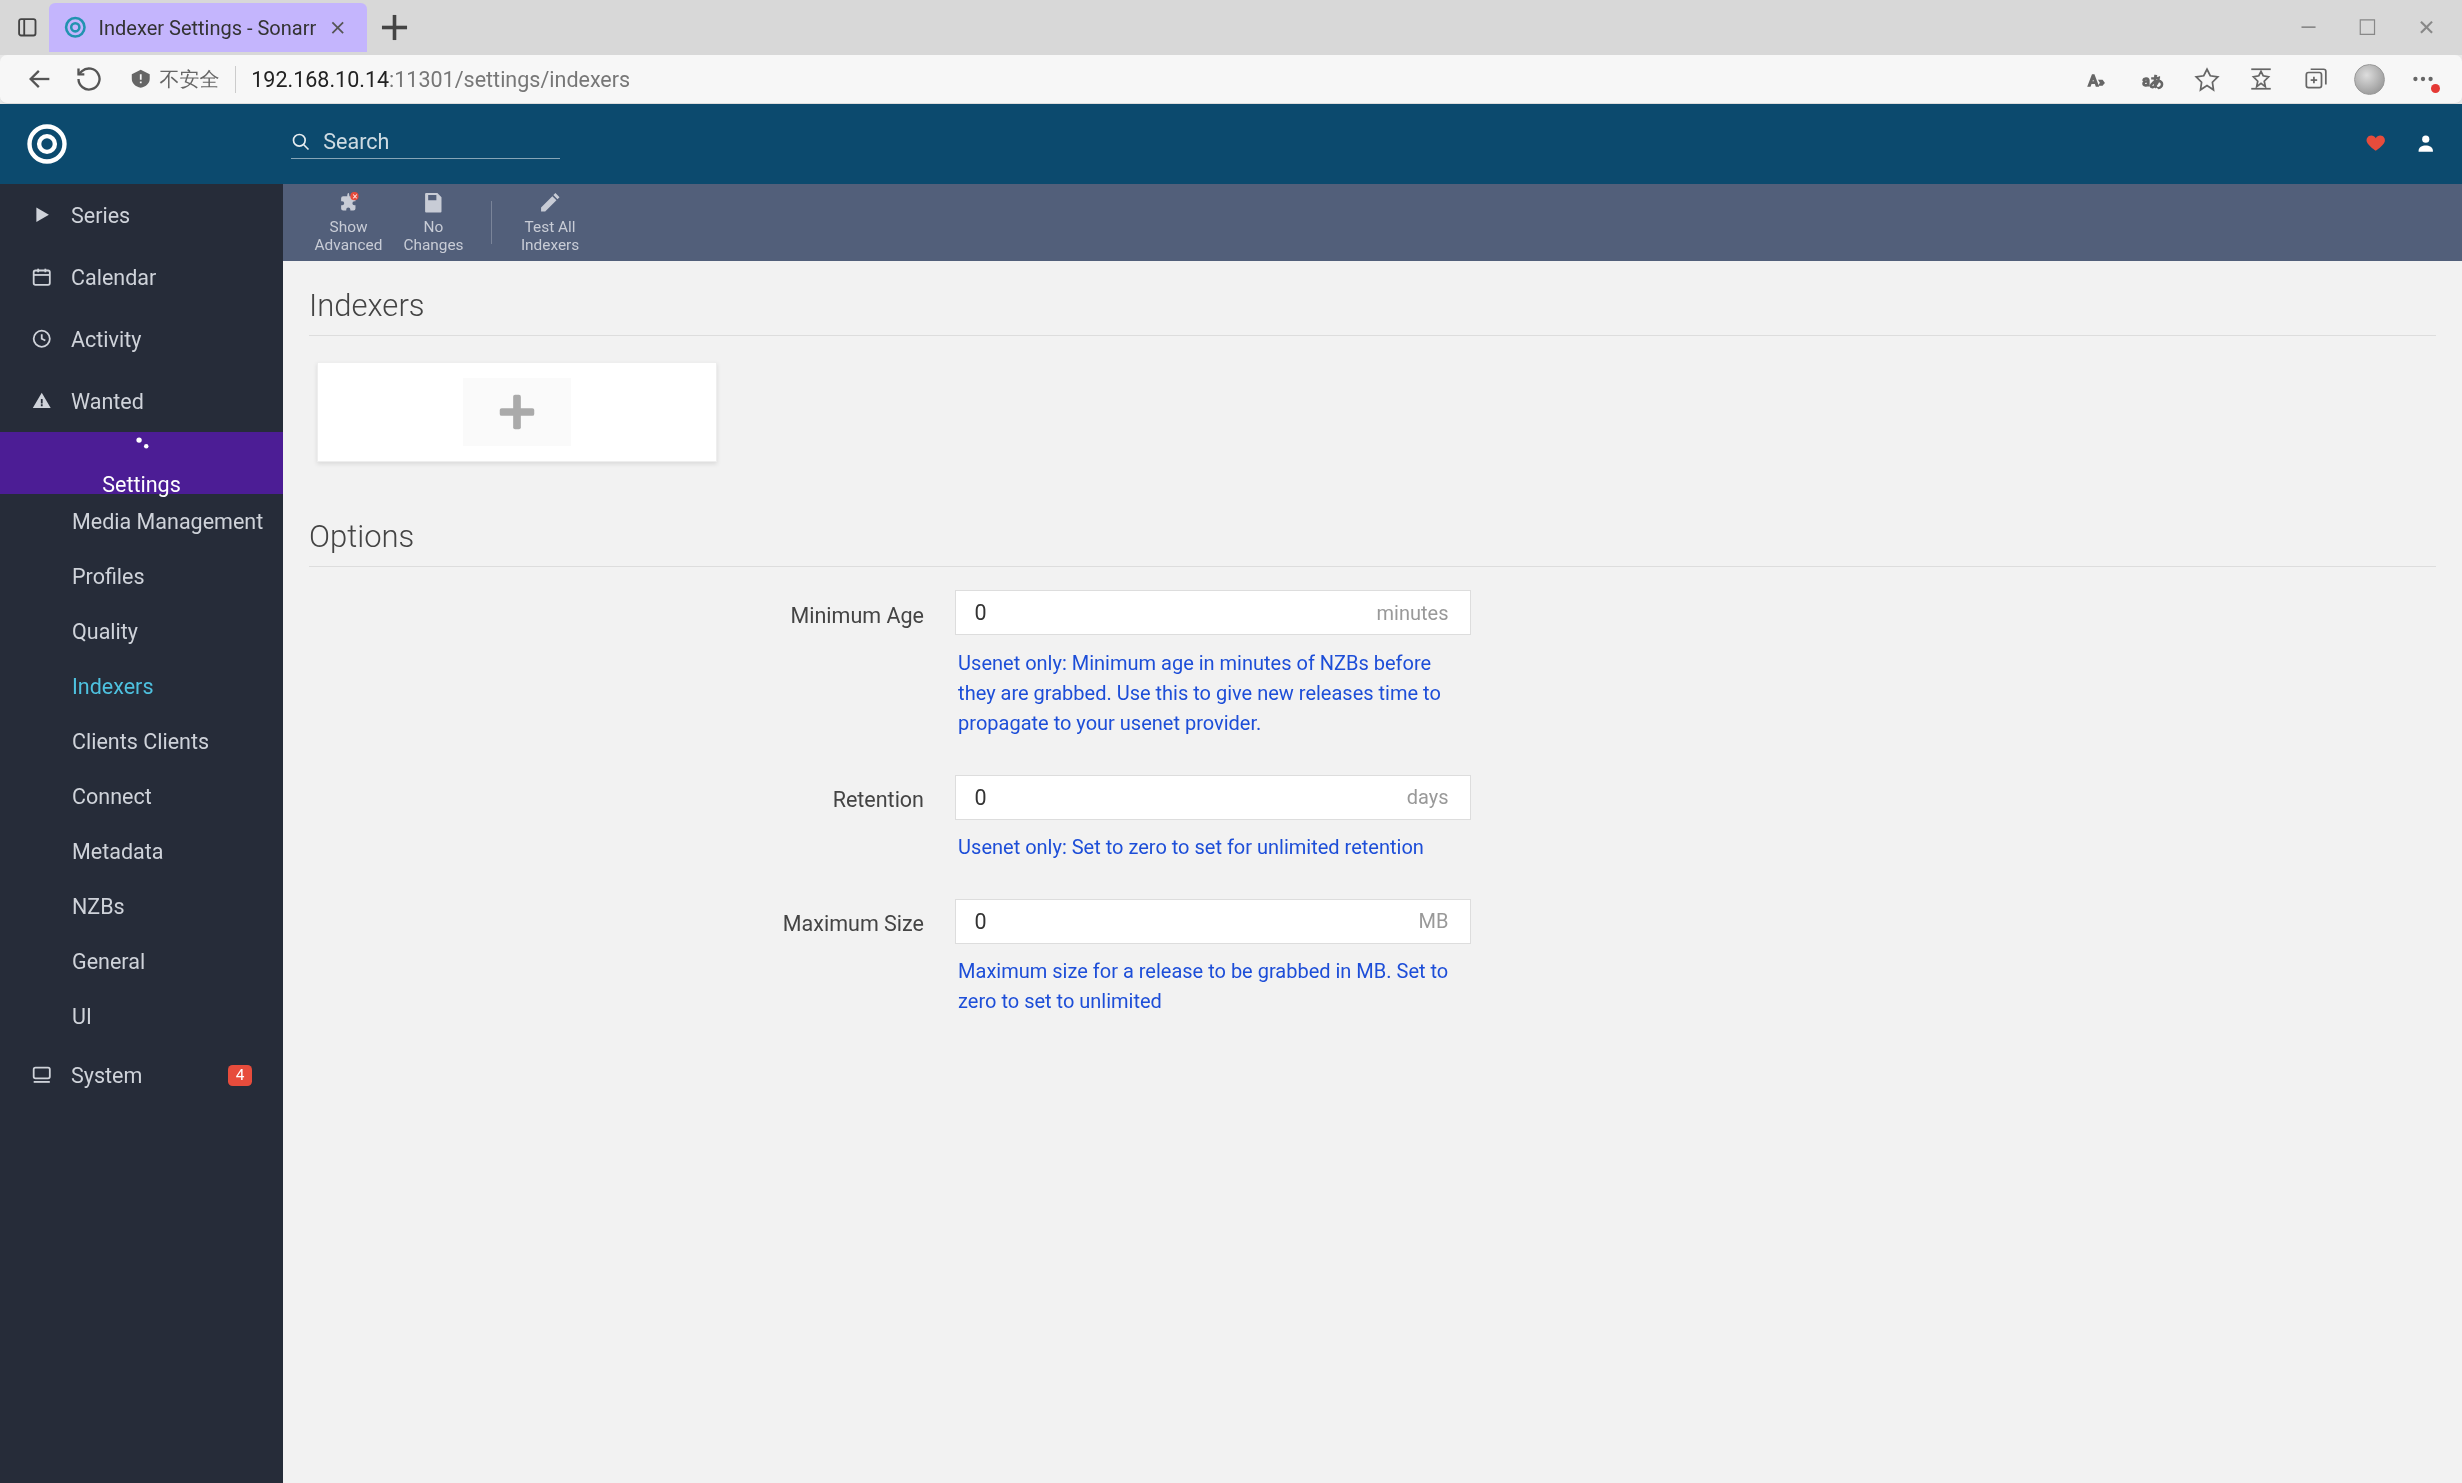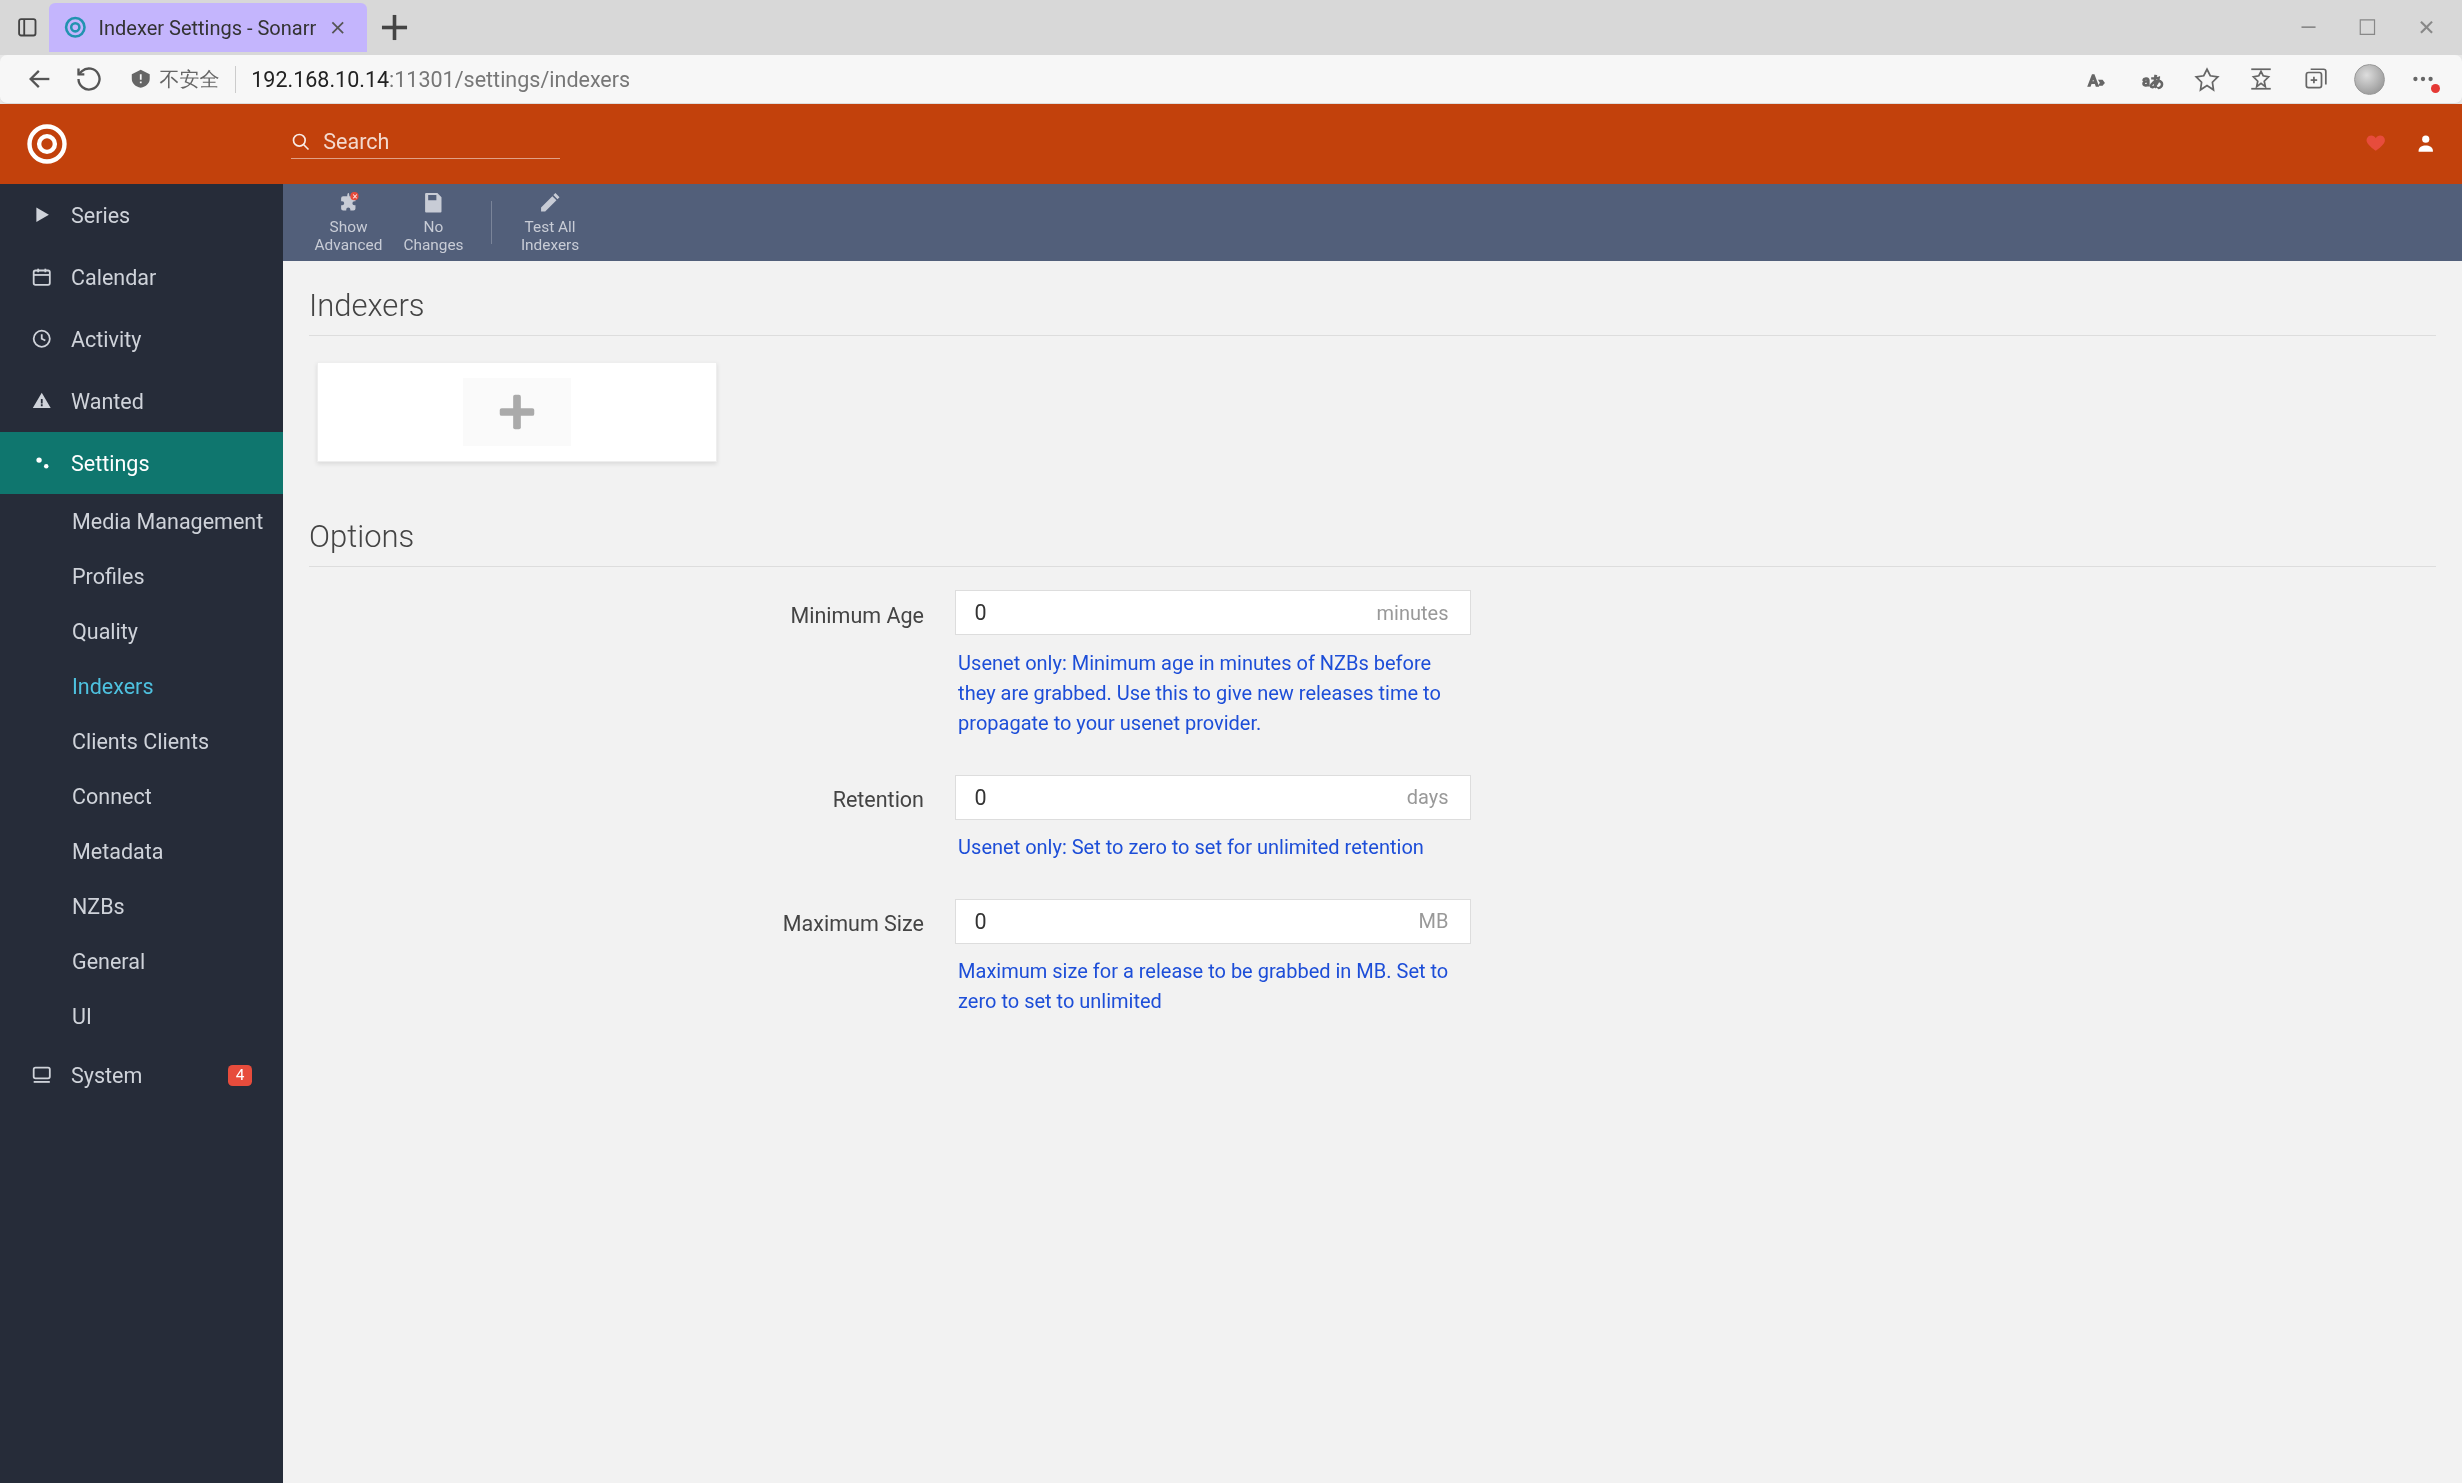--- a/index.html
+++ b/index.html
@@ -26,38 +26,38 @@
 .url-left svg { width: 21.5px; height: 21.5px; }
 .url-text { padding-left: 15.4px; font-size: 21.5px; color: #777; }
 .url-text .host { color: #222; }
 .addr-right { display: flex; align-items: center; gap: 23px; padding-right: 7.7px; color: #666; }
 .addr-right .icon { width: 31px; height: 31px; display: flex; align-items: center; justify-content: center; }
 .addr-right svg { width: 26px; height: 26px; }
 .avatar-circle { width: 31px; height: 31px; border-radius: 50%; background: radial-gradient(circle at 40% 35%, #ddd, #888); border: 1.5px solid #999; }
 .noti-dot { width: 9.2px; height: 9.2px; border-radius: 50%; background: #e53935; display: inline-block; }
 
 
-.app-header { height: 80px; background: #c2410c; display: flex; align-items: center; padding: 0 26px; color: #fff; }
+.app-header { height: 80px; background: #0c4a6e; display: flex; align-items: center; padding: 0 26px; color: #fff; }
 .app-logo { display: flex; align-items: center; }
 .app-logo svg { width: 42px; height: 42px; }
 .search-wrap { margin-left: 223px; display: flex; align-items: center; gap: 12.3px; border-bottom: 0.8px solid rgba(255,255,255,0.5); padding-bottom: 3.1px; width: 269px; }
 .search-wrap svg { width: 20px; height: 20px; opacity: 0.9; }
 .search-input { background: transparent; border: none; outline: none; color: #fff; font-size: 21.5px; width: 215px; }
 .search-input::placeholder { color: rgba(255,255,255,0.8); }
 .header-right { margin-left: auto; display: flex; align-items: center; gap: 28px; }
 .header-right svg { width: 21.5px; height: 21.5px; }
 
 
 .main { display: flex; height: calc(1484px - 55px - 49px - 80px); }
 
 
 .sidebar { width: 283px; background: #262c39; color: #cfd3da; display: flex; flex-direction: column; font-size: 21.5px; }
 .side-item { display: flex; align-items: center; gap: 18.5px; padding: 0 31px; height: 62px; cursor: pointer; }
 .side-item svg { width: 21.5px; height: 21.5px; flex-shrink: 0; }
-.side-item.active { background: #0f766e; color: #fff; }
+.side-item.active { background: #4c1d95; color: #fff; flex-direction: column; }
 .side-sub { padding-left: 72px; height: 55px; display: flex; align-items: center; cursor: pointer; color: #cfd3da; }
 .side-sub.current { color: #4ec1df; }
 .side-item .badge { margin-left: auto; background: #e74c3c; color: #fff; font-size: 15.4px; border-radius: 4.6px; padding: 1.5px 7.7px; }
 
 
 .content { flex: 1; background: #f2f2f2; overflow: auto; }
 .toolbar { height: 77px; background: #525f7a; display: flex; align-items: center; padding: 0 23px; }
 .tool-btn { display: flex; flex-direction: column; align-items: center; justify-content: center; color: #c8ccd6; font-size: 15.4px; line-height: 1.2; width: 85px; text-align: center; cursor: pointer; }
 .tool-btn svg { width: 24.6px; height: 24.6px; margin-bottom: 3.1px; }
 .tool-sep { width: 0.8px; height: 43px; background: #7a8499; margin: 0 15.4px; }

